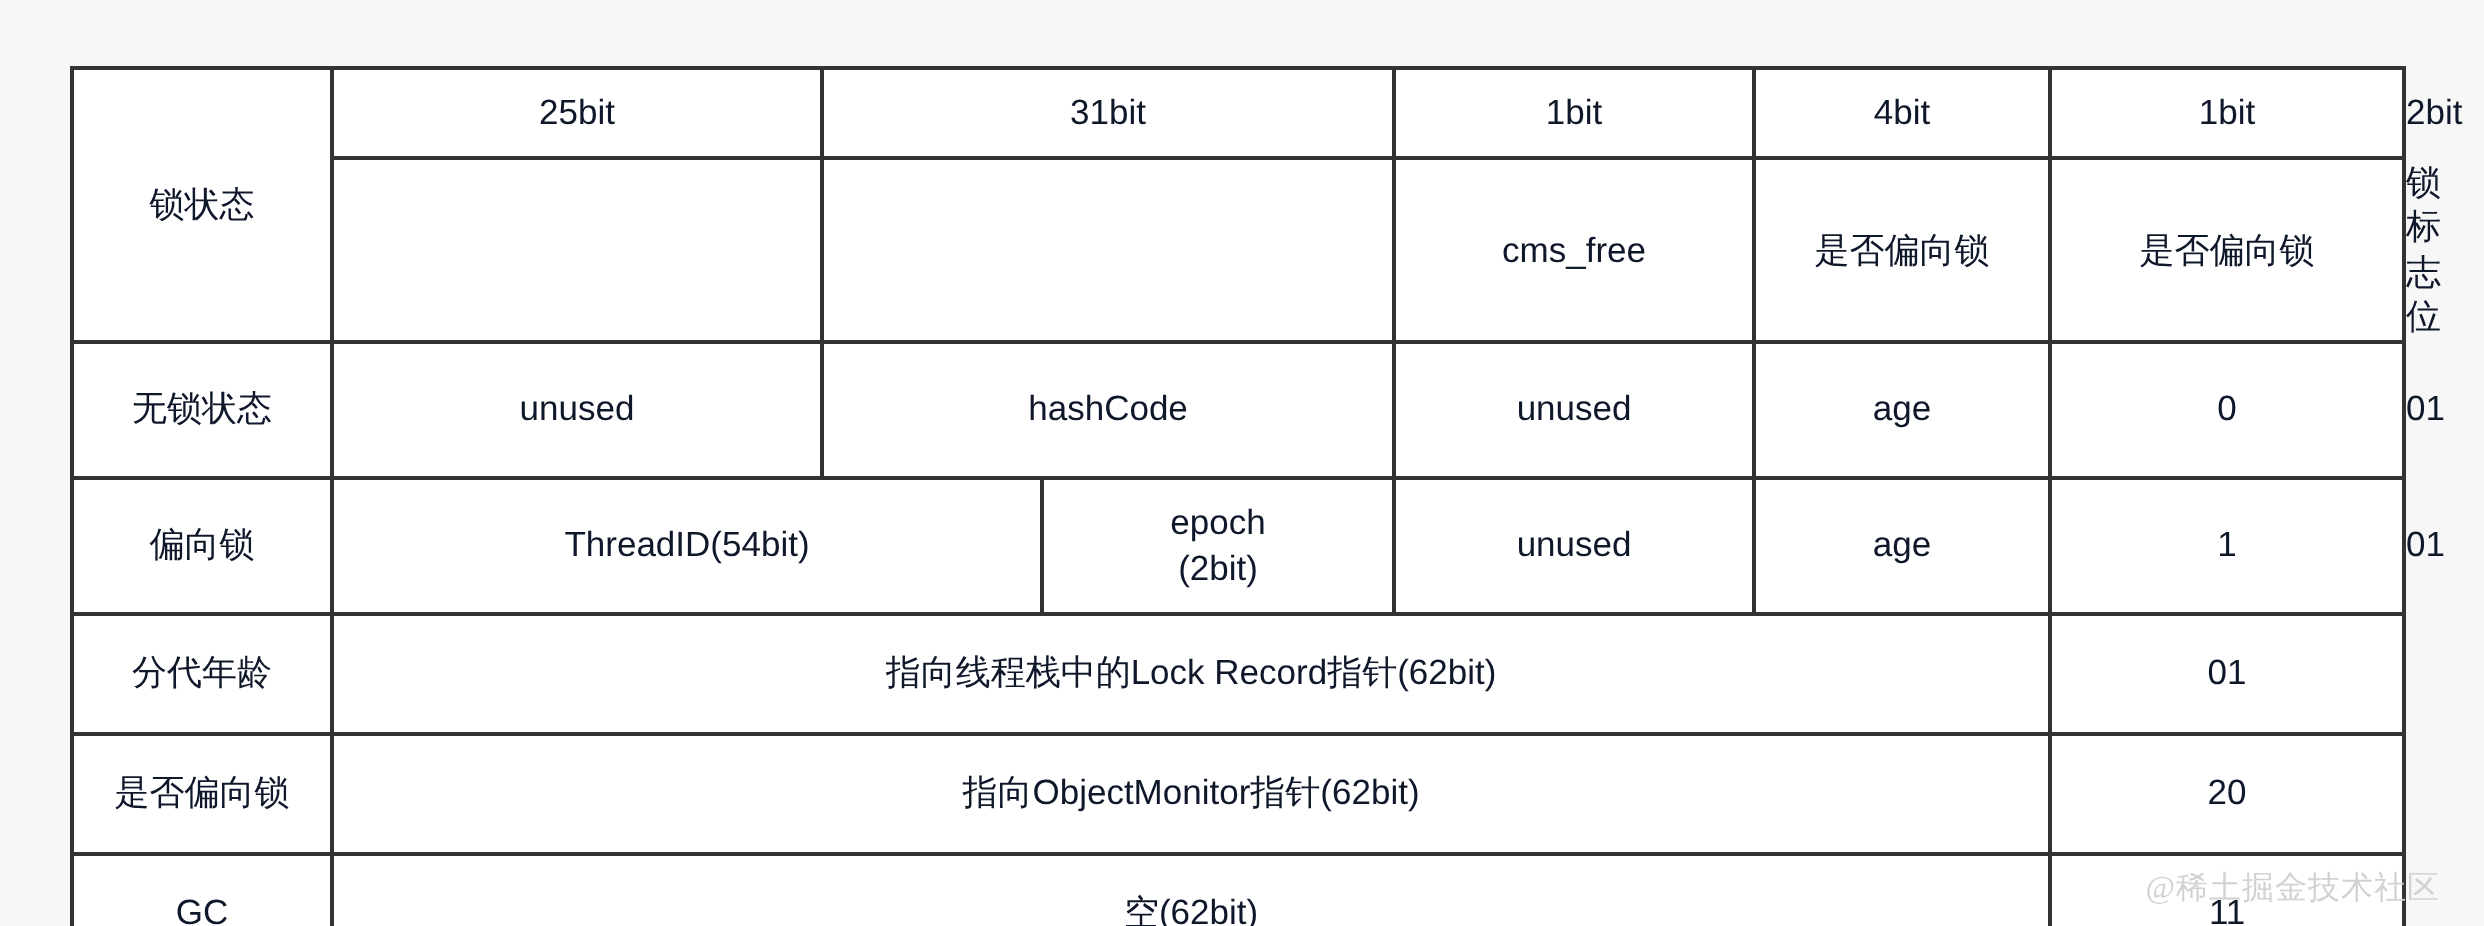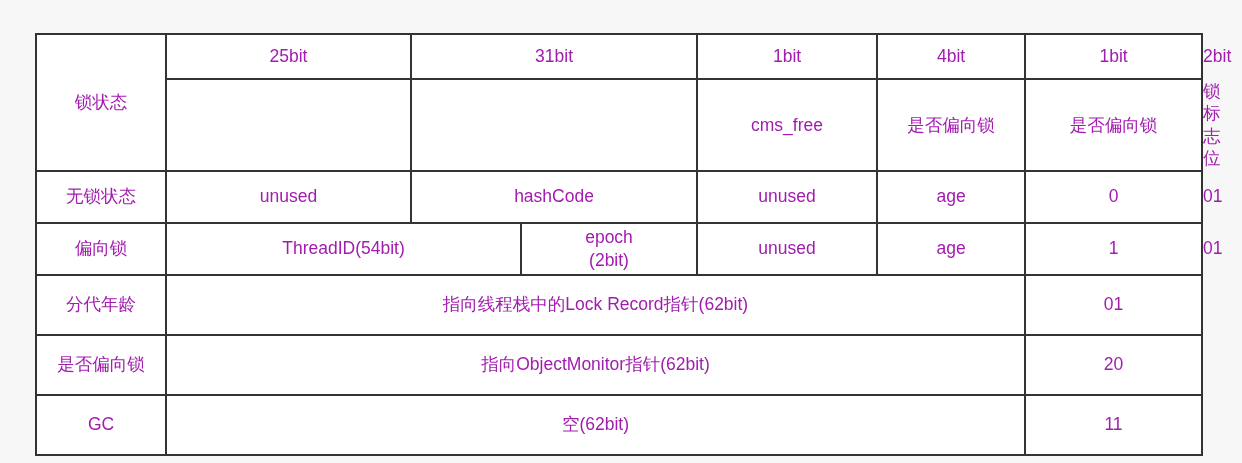--- a/index.html
+++ b/index.html
@@ -30,32 +30,32 @@
     width: 1166px;
     border-collapse: collapse;
     background: #ffffff;
     table-layout: fixed;
   }
 
   .lock-table td {
     border: 2px solid #333333;
     text-align: center;
     vertical-align: middle;
-    color: #a21caf;
+    color: #0f172a;
     font-size: 17.5px;
     font-weight: 400;
     padding: 0;
     line-height: 1.28;
     background: #ffffff;
   }
 
   
   .r-bits   { height: 45px; }
   .r-names  { height: 45px; }
-  .r-data   { height: 52px; }
+  .r-data   { height: 68px; }
   .r-wide   { height: 60px; }
 
   .state-cell {
     font-size: 17.5px;
   }
 
   .epoch-cell {
     font-size: 17px;
     line-height: 1.22;
     border-radius: 24px;
@@ -147,14 +147,15 @@
 
       <tr class="r-wide">
         <td class="state-cell">GC</td>
         <td colspan="6">空(62bit)</td>
         <td>11</td>
       </tr>
 
     </tbody>
   </table>
 
+  <div class="watermark">@稀土掘金技术社区</div>
 
 </div>
 
 </body></html>

